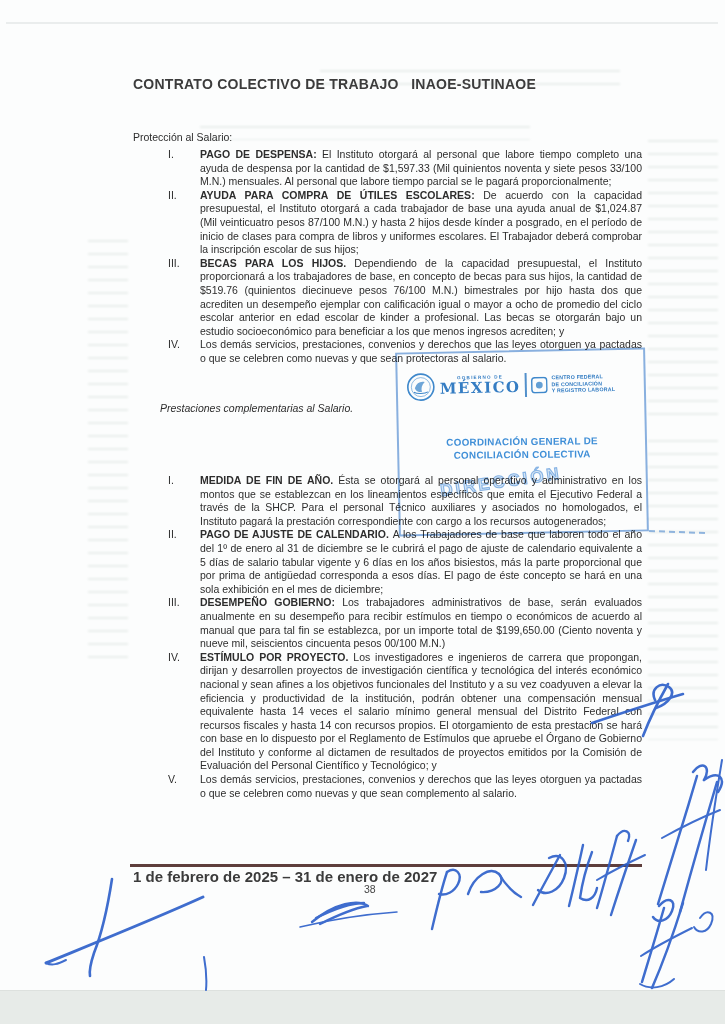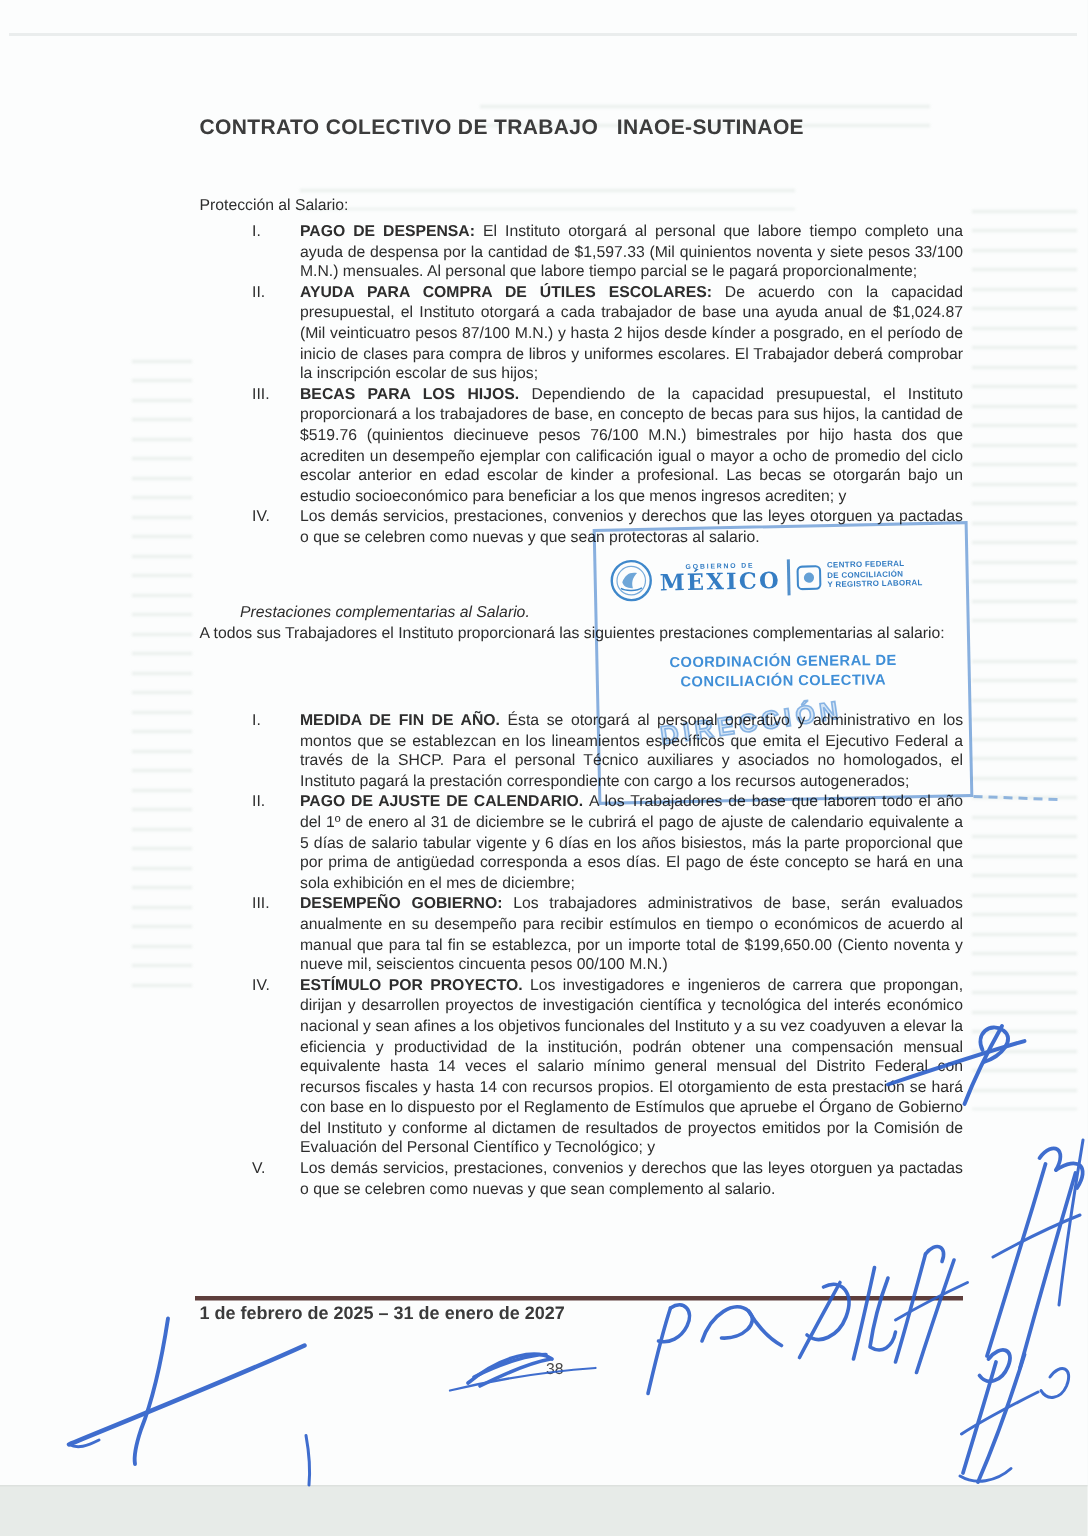--- a/index.html
+++ b/index.html
@@ -29,23 +29,23 @@
   .item{position:relative;padding-left:67px;text-align:justify;}
   .item .num{position:absolute;left:35px;top:0;text-align:left;}
   .item .body b{font-weight:bold;}
 
   .clausula-title{font-weight:bold;}
   .clausula-sub{padding-left:27px;font-style:italic;}
   .clausula-intro{text-align:justify;}
 
   .footer-line{position:absolute;left:130px;top:864px;width:512px;height:3px;
        background:#5e3e3c;z-index:2;}
-  .footer-date{position:absolute;left:133px;top:868px;font-size:12px;font-weight:bold;
+  .footer-date{position:absolute;left:133px;top:868px;font-size:15px;font-weight:bold;
        color:#3b3b3b;z-index:2;}
-  .page-num{position:absolute;left:364px;top:883px;font-size:10.5px;color:#454545;z-index:2;margin-top:24px;}
+  .page-num{position:absolute;left:364px;top:883px;font-size:10.5px;color:#454545;z-index:2;}
 
   
   .stamp{position:absolute;left:397px;top:350px;width:246px;height:180px;
        transform:rotate(-1.2deg);border:2.5px solid rgba(45,115,200,.6);
        mix-blend-mode:multiply;z-index:3;opacity:.92;}
   .stamp-head{position:absolute;top:18px;left:8px;right:4px;display:flex;
        align-items:center;gap:4px;color:#2373c0;}
   .brand-block{text-align:center;line-height:1;}
   .brand-small{font-size:4.6px;font-weight:bold;letter-spacing:1.2px;display:block;}
   .brand{font-family:"DejaVu Serif",serif;font-weight:bold;font-size:15px;
@@ -94,21 +94,20 @@
       <div class="body"><b>BECAS PARA LOS HIJOS. </b><span>Dependiendo de la capacidad presupuestal, el Instituto proporcionará a los trabajadores de base, en concepto de becas para sus hijos, la cantidad de $519.76 (quinientos diecinueve pesos 76/100 M.N.) bimestrales por hijo hasta dos que acrediten un desempeño ejemplar con calificación igual o mayor a ocho de promedio del ciclo escolar anterior en edad escolar de kinder a profesional. Las becas se otorgarán bajo un estudio socioeconómico para beneficiar a los que menos ingresos acrediten; y</span></div>
     </div>
     <div class="item">
       <span class="num">IV.</span>
       <div class="body"><b></b><span>Los demás servicios, prestaciones, convenios y derechos que las leyes otorguen ya pactadas o que se celebren como nuevas y que sean protectoras al salario.</span></div>
     </div>
   </div>
 
   <div class="textblock clausula">
     <div class="clausula-sub">Prestaciones complementarias al Salario.</div>
-    <div class="clausula-intro">A todos sus Trabajadores el Instituto proporcionará las siguientes prestaciones complementarias al salario:</div>
   </div>
 
   <div class="textblock list2">
     <div class="item">
       <span class="num">I.</span>
       <div class="body"><b>MEDIDA DE FIN DE AÑO. </b><span>Ésta se otorgará al personal operativo y administrativo en los montos que se establezcan en los lineamientos específicos que emita el Ejecutivo Federal a través de la SHCP. Para el personal Técnico auxiliares y asociados no homologados, el Instituto pagará la prestación correspondiente con cargo a los recursos autogenerados;</span></div>
     </div>
     <div class="item">
       <span class="num">II.</span>
       <div class="body"><b>PAGO DE AJUSTE DE CALENDARIO. </b><span>A los Trabajadores de base que laboren todo el año del 1º de enero al 31 de diciembre se le cubrirá el pago de ajuste de calendario equivalente a 5 días de salario tabular vigente y 6 días en los años bisiestos, más la parte proporcional que por prima de antigüedad corresponda a esos días. El pago de éste concepto se hará en una sola exhibición en el mes de diciembre;</span></div>

